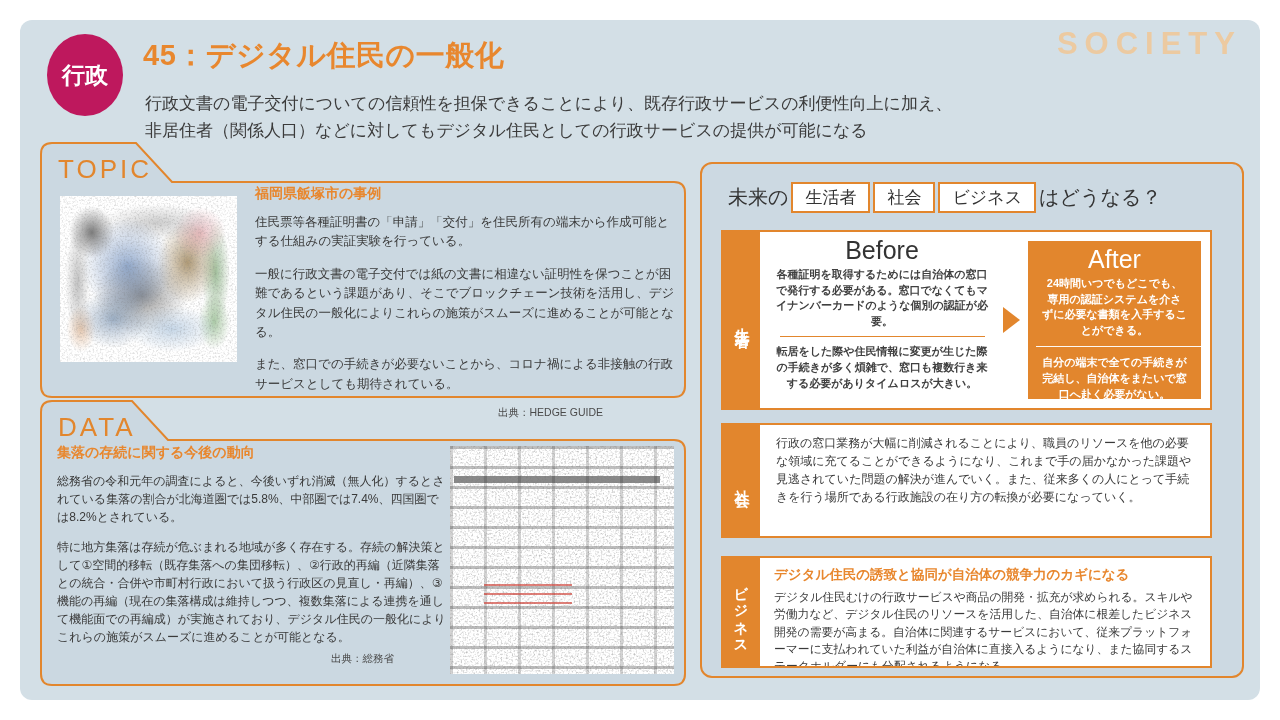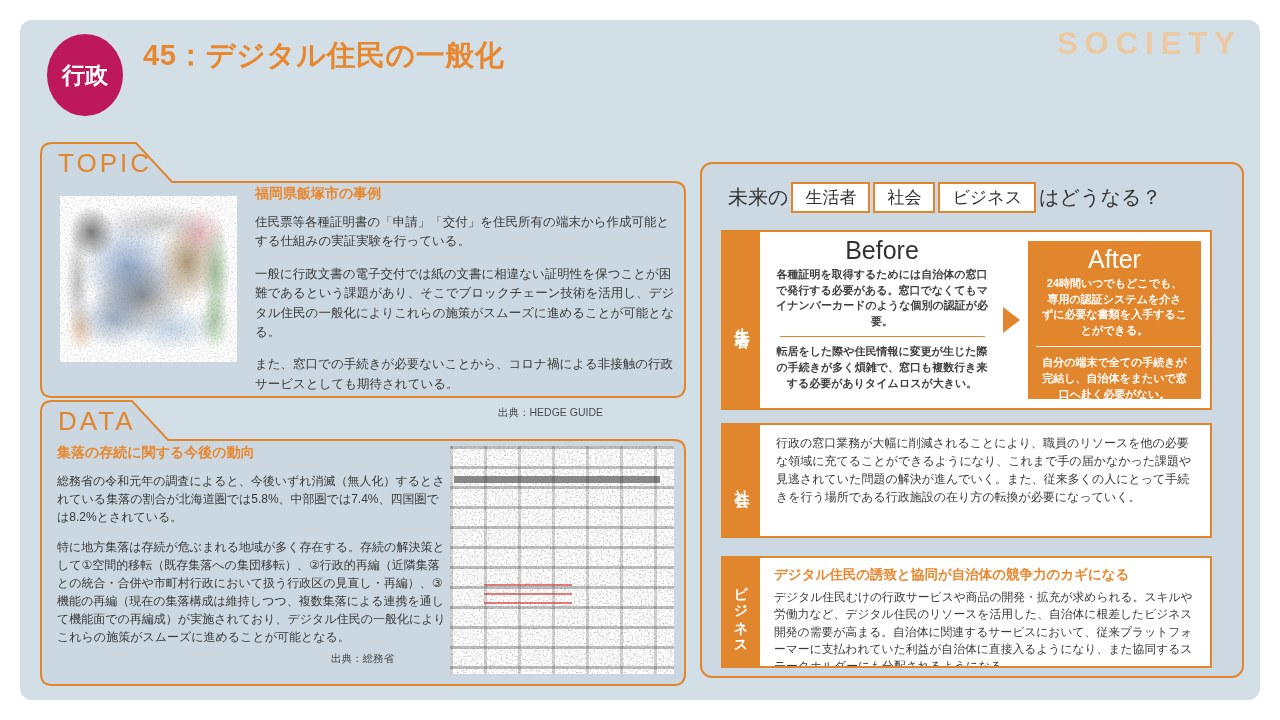--- a/index.html
+++ b/index.html
@@ -10,21 +10,21 @@
   
   .badge{position:absolute;left:47px;top:34px;width:76px;height:82px;background:#be185d;border-radius:50%;
          display:flex;align-items:center;justify-content:center;color:#fff;font-size:23px;font-weight:bold;}
   .title{position:absolute;left:143px;top:36px;font-size:29px;font-weight:bold;color:#e8872e;letter-spacing:.5px;}
   .subtitle{position:absolute;left:145px;top:90px;font-size:17px;color:#3b3b3b;line-height:1.6;}
   .brand{position:absolute;right:38px;top:26px;font-size:31px;font-weight:bold;letter-spacing:7px;color:#eccaa1;}
 
   
   .folder{position:absolute;}
   .folder svg{position:absolute;left:0;top:0;}
-  .folder .tab-label{position:absolute;left:18px;top:6px;font-size:26px;letter-spacing:3px;color:#e2862d;}
+  .folder .tab-label{position:absolute;left:18px;top:12px;font-size:26px;letter-spacing:3px;color:#e2862d;}
 
   .sec-heading{font-size:14px;font-weight:bold;color:#e8872e;margin:0 0 10px 0;}
   .body-text{font-size:12.5px;color:#3a3a3a;line-height:1.55;margin:0 0 13px 0;}
   .src{font-size:10.5px;color:#4a4a4a;}
 
   .topic-text{position:absolute;left:255px;top:185px;width:420px;}
   .topic-src{text-align:right;padding-right:72px;margin-top:12px;}
 
   .data-text{position:absolute;left:57px;top:444px;width:392px;}
   .data-text .body-text{font-size:12px;line-height:1.5;margin-bottom:12px;}
@@ -95,20 +95,24 @@
     <feTurbulence type="fractalNoise" baseFrequency="0.55" numOctaves="2" seed="7" stitchTiles="stitch"></feTurbulence>
     <feColorMatrix type="matrix" values="0 0 0 0 0.18  0 0 0 0 0.18  0 0 0 0 0.18  0 0 0 1.6 -0.75"></feColorMatrix>
   </filter>
 </svg>
 
 <div class="page">
   <div class="panel"></div>
 
   <div class="badge">行政</div>
   <div class="title">45：デジタル住民の一般化</div>
+  <div class="subtitle">
+    <div>行政文書の電子交付についての信頼性を担保できることにより、既存行政サービスの利便性向上に加え、</div>
+    <div>非居住者（関係人口）などに対してもデジタル住民としての行政サービスの提供が可能になる</div>
+  </div>
   <div class="brand">SOCIETY</div>
 
   <div class="folder" style="left:40px;top:142px;width:646px;height:256px;">
     <svg width="646" height="256" viewBox="0 0 646 256">
       <path d="M12 1 H96 L132 40 H634 Q645 40 645 51 V244 Q645 255 634 255 H12 Q1 255 1 244 V12 Q1 1 12 1 Z" fill="#cbd8e1" stroke="#e2862d" stroke-width="2"></path>
     </svg>
     <span class="tab-label">TOPIC</span>
   </div>
   <div class="topic-img">
     <svg width="177" height="166">

